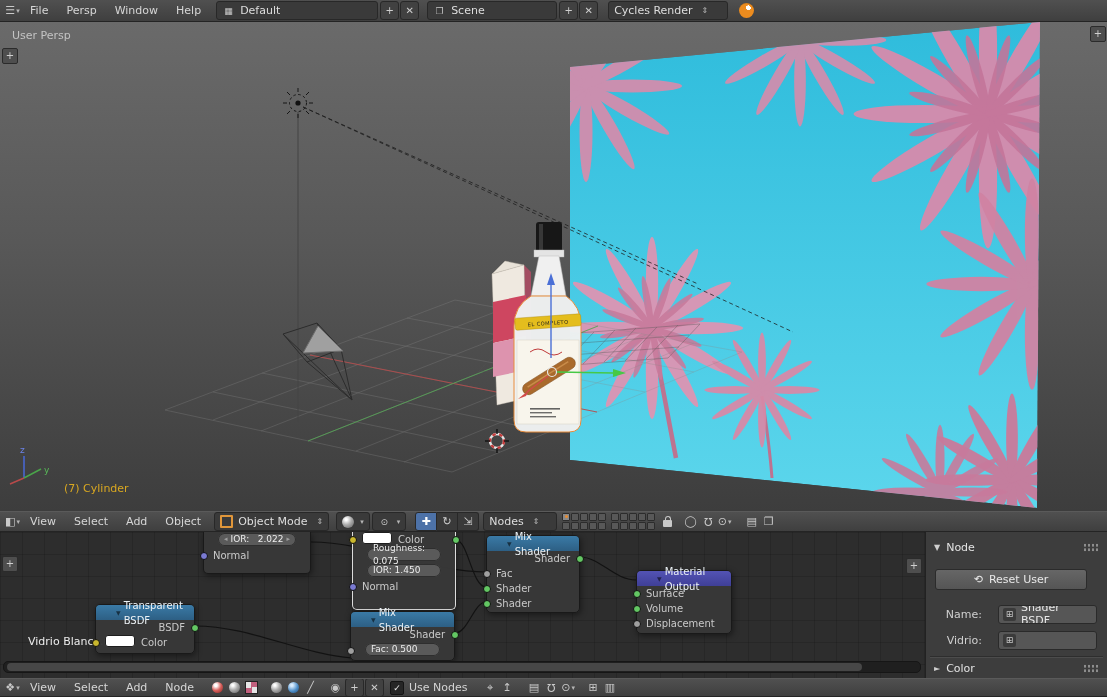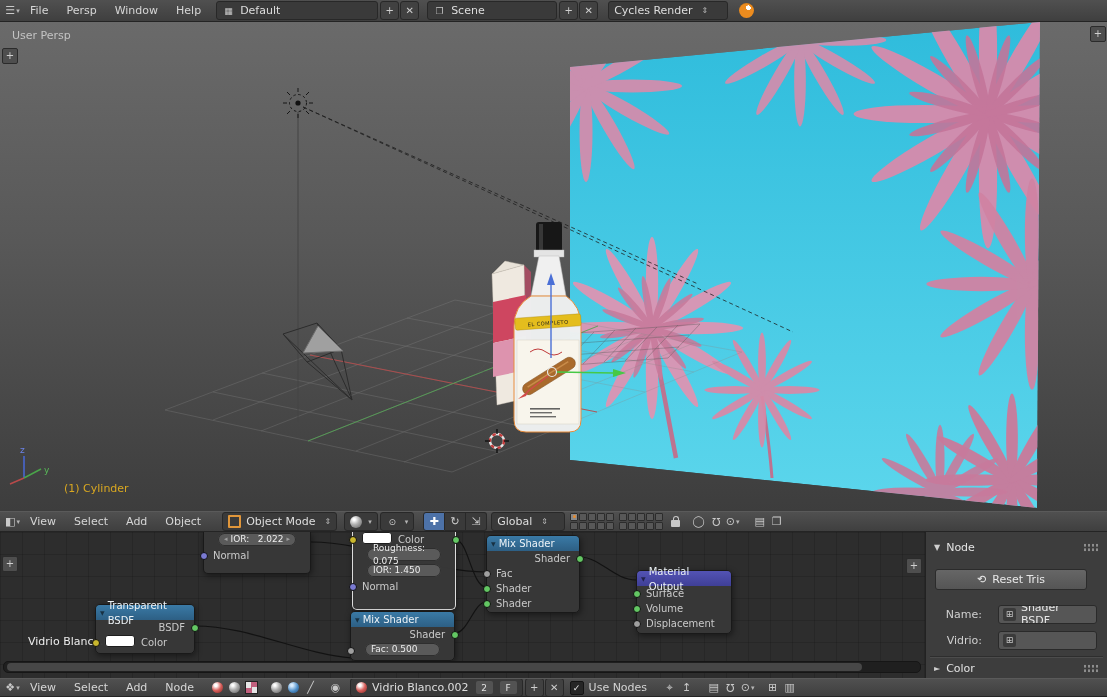--- a/index.html
+++ b/index.html
@@ -61,21 +61,21 @@
 
   
   .ne{position:absolute;left:0;top:532px;width:925px;height:146px;background:#2d2d2d;overflow:hidden;
       background-image:linear-gradient(rgba(0,0,0,.13) 1px,transparent 1px),linear-gradient(90deg,rgba(0,0,0,.13) 1px,transparent 1px);
       background-size:22px 22px;}
   .noodles{position:absolute;inset:0;pointer-events:none;}
   .node{position:absolute;background:rgba(56,56,56,.97);border:1px solid #191919;border-radius:5px;
         box-shadow:1px 2px 6px rgba(0,0,0,.45);font-size:10px;color:#c9c9c9;box-sizing:border-box;}
   .node.active{border-color:#dcdcdc;}
   .node.cut{border-top:none;border-radius:0 0 5px 5px;}
-  .nh{height:15px;line-height:15px;font-size:10px;color:#ecf2f6;padding:0 4px;border-radius:4px 4px 0 0;
+  .nh{height:15px;line-height:15px;font-size:10px;color:#ecf2f6;padding:0 20px;border-radius:4px 4px 0 0;
       display:flex;align-items:center;gap:3px;}
   .nh .tri{font-size:6px;color:rgba(0,0,0,.55);}
   .nh.blue{background:linear-gradient(#3a7aa6,#2d5f84);}
   .nh.purple{background:linear-gradient(#5353b4,#3f3f97);}
   .nrow{position:relative;height:15px;line-height:15px;padding:0 9px;box-sizing:border-box;}
   .nrow.right{text-align:right;}
   .sock{position:absolute;width:8px;height:8px;border-radius:50%;border:1px solid #101010;top:3.5px;box-sizing:border-box;}
   .sock.l{left:-4.5px;} .sock.r{right:-4.5px;}
   .sg{background:#63c763;} .sgr{background:#9f9f9f;} .sy{background:#c9b72e;} .sp{background:#7a7ad2;}
   .nfield{margin:1px 5px;height:13px;line-height:13px;background:#5a5a5a;border-radius:7px;font-size:9px;color:#ededed;
@@ -293,54 +293,54 @@
     <g>
       <line x1="24" y1="456" x2="24" y2="434" stroke="#4868d9" stroke-width="1.5"></line>
       <line x1="24" y1="456" x2="41" y2="447" stroke="#4aa54a" stroke-width="1.5"></line>
       <line x1="24" y1="456" x2="10" y2="462" stroke="#b94a4a" stroke-width="1.5"></line>
       <text x="20" y="431" font-size="9" fill="#6b83e8">z</text>
       <text x="44" y="451" font-size="9" fill="#58b858">y</text>
     </g>
   </svg>
 
   <div class="vlabel">User Persp</div>
-  <div class="objname">(1) Cylinder</div>
+  <div class="objname">(7) Cylinder</div>
   <div class="plustab" style="left:2px;top:26px;">+</div>
   <div class="plustab" style="left:1090px;top:4px;">+</div>
 </div>
 
 <div class="bar vhdr">
   <span class="ic">
         <span>◧</span>
         <span class="caret">▾</span>
       </span>
   <span class="btxt">View</span>
   <span class="btxt">Select</span>
   <span class="btxt">Add</span>
   <span class="btxt">Object</span>
-  <span class="combo" style="margin-left:12px;">
+  <span class="combo" style="margin-left:4px;">
     <span class="cube"></span>
     <span class="ctxt">Object Mode</span>
     <span class="updown">⇕</span>
   </span>
   <span class="combo" style="margin-left:6px;">
     <span class="ball"></span>
     <span class="caret">▾</span>
   </span>
   <span class="combo">
     <span class="ic sm">⊙</span>
     <span class="caret">▾</span>
   </span>
   <span style="display:inline-flex;margin-left:8px;">
     <span class="tgl first on">✚</span>
     <span class="tgl mid">↻</span>
     <span class="tgl last">⇲</span>
   </span>
   <span class="combo" style="margin-left:4px;width:62px;">
-    <span class="ctxt">Global</span>
+    <span class="ctxt">Nodes</span>
     <span class="updown">⇕</span>
   </span>
   <span class="layers">
     <span class="lgrp">
       <span class="lay on dot"></span>
       <span class="lay"></span>
           <span class="lay"></span>
       <span class="lay"></span>
           <span class="lay"></span>
       <span class="lay"></span>
@@ -471,21 +471,21 @@
 </div>
 
 <div class="side">
   <div class="ph" style="top:9px;">
     <span class="tri">▼</span>
     <span>Node</span>
     <span class="dots"></span>
   </div>
   <div class="pbtn">
     <span>⟲</span>
-    <span>Reset Tris</span>
+    <span>Reset User</span>
   </div>
   <div class="prow" style="top:73px;">
     <label>Name:</label>
     <div class="pfield">
       <span class="fic">⊞</span>
       <span>Shader BSDF</span>
     </div>
   </div>
   <div class="prow" style="top:99px;">
     <label>Vidrio:</label>
@@ -521,26 +521,20 @@
         <span class="checker"></span>
       </span>
   <span class="ic" style="margin-left:8px;">
         <span class="ball tiny"></span>
       </span>
   <span class="ic">
         <span class="ball blue tiny"></span>
       </span>
   <span class="ic">╱</span>
   <span class="ic" style="margin-left:8px;">◉</span>
-  <span class="combo" style="margin-left:6px;max-width:190px;">
-    <span class="ball red tiny"></span>
-    <span class="ctxt">Vidrio Blanco.002</span>
-    <span class="badge">2</span>
-    <span class="badge">F</span>
-  </span>
   <span class="sqbtn">+</span>
   <span class="sqbtn">✕</span>
   <span class="chk">
     <span class="box">
           <span>✓</span>
         </span>
     <span>Use Nodes</span>
   </span>
   <span class="ic" style="margin-left:8px;">⌖</span>
   <span class="ic">↥</span>

